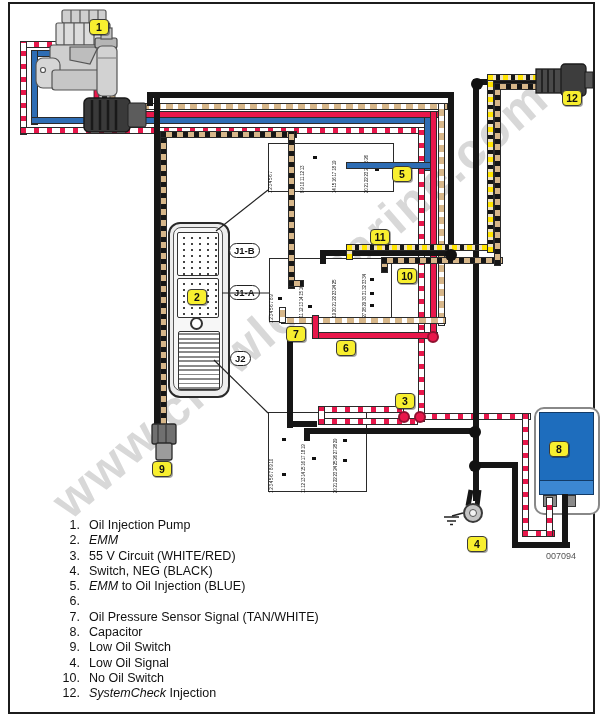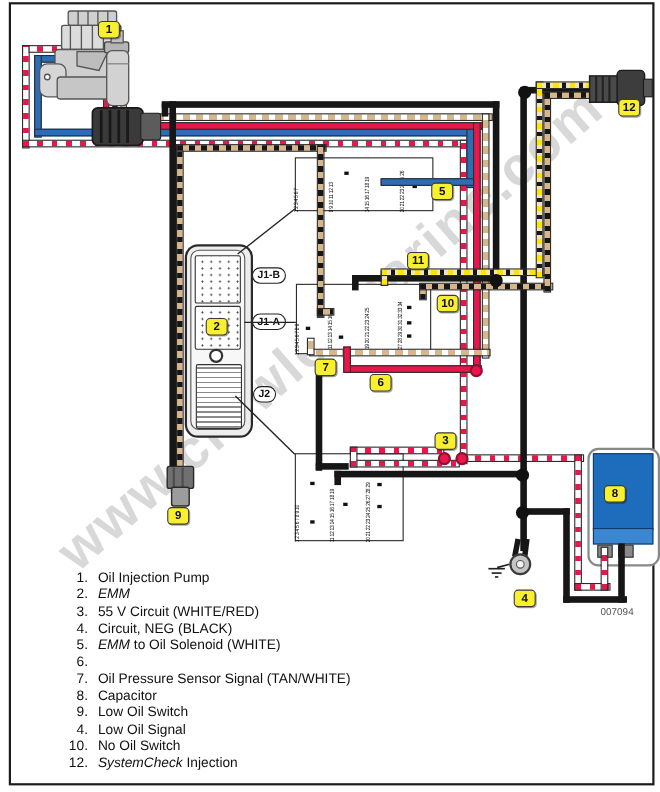--- a/index.html
+++ b/index.html
@@ -290,26 +290,26 @@
       <span class="lbody"><i class="lit">EMM</i><span class="ltxt"></span></span>
     </div>
 
     <div class="legend-row">
       <span class="lnum">3.</span>
       <span class="lbody"><i class="lit"></i><span class="ltxt">55 V Circuit (WHITE/RED)</span></span>
     </div>
 
     <div class="legend-row">
       <span class="lnum">4.</span>
-      <span class="lbody"><i class="lit"></i><span class="ltxt">Circuit, NEG (BLACK)</span></span>
+      <span class="lbody"><i class="lit"></i><span class="ltxt">Switch, NEG (BLACK)</span></span>
     </div>
 
     <div class="legend-row">
       <span class="lnum">5.</span>
-      <span class="lbody"><i class="lit">EMM</i><span class="ltxt"> to Oil Solenoid (WHITE)</span></span>
+      <span class="lbody"><i class="lit">EMM</i><span class="ltxt"> to Oil Injection (BLUE)</span></span>
     </div>
 
     <div class="legend-row">
       <span class="lnum">6.</span>
     </div>
 
     <div class="legend-row">
       <span class="lnum">7.</span>
       <span class="lbody"><i class="lit"></i><span class="ltxt">Oil Pressure Sensor Signal (TAN/WHITE)</span></span>
     </div>

